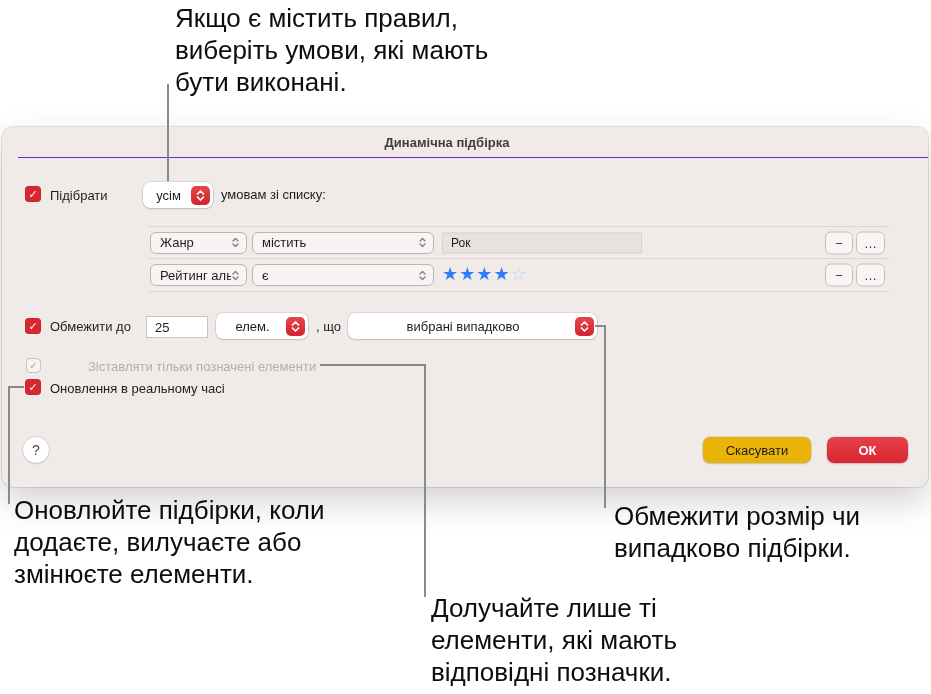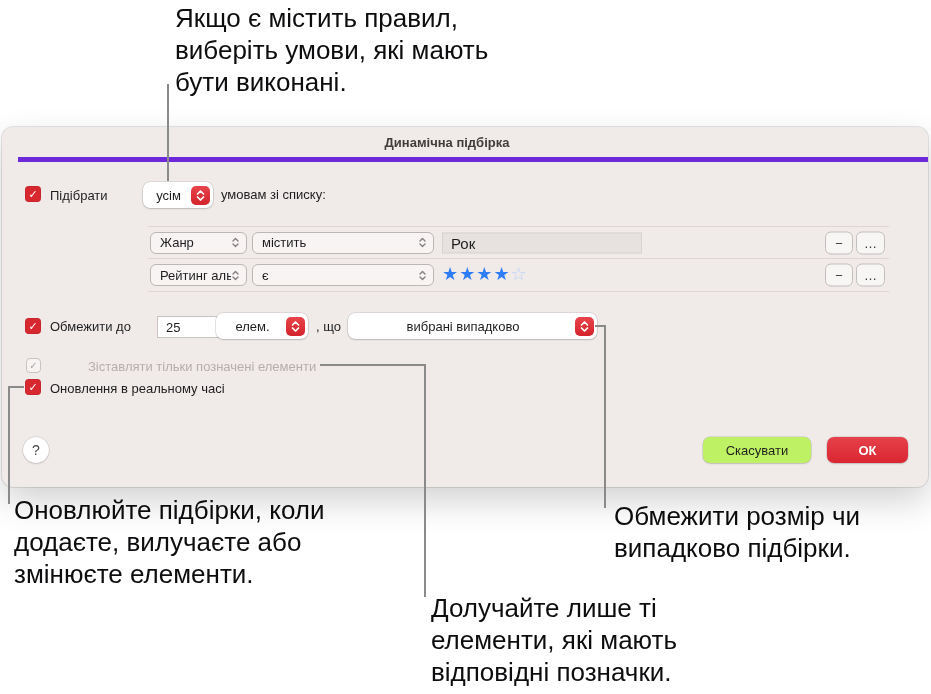--- a/index.html
+++ b/index.html
@@ -11,21 +11,21 @@
   
   .co-text{position:absolute;font-size:26px;line-height:32px;color:#0d0d0f;}
   .co-line{position:absolute;background:#8a8a8a;z-index:6;}
   
   .dialog{
     position:absolute;left:2px;top:127px;width:926px;height:360px;
     background:#f0eae9;border-radius:11px;
     box-shadow:0 0 0 1px rgba(0,0,0,0.10),0 14px 34px rgba(0,0,0,0.18);
     z-index:1;
   }
-  .titlebar{position:absolute;left:16px;top:0;right:0;height:30px;border-bottom:5px solid #6d28d9;}
+  .titlebar{position:absolute;left:16px;top:0;right:0;height:30px;border-bottom:1px solid #6d28d9;}
   .dlg-title{position:absolute;top:8px;left:0;right:52px;text-align:center;
     font-size:13px;font-weight:700;color:#413d3c;}
   .lbl{position:absolute;font-size:13px;line-height:16px;color:#1e1e20;white-space:nowrap;}
   .lbl.disabled{color:#b5aeac;margin-left:38px;}
   
   .cb{position:absolute;width:16px;height:16px;border-radius:4px;background:#d7282f;
     color:#fff;display:flex;align-items:center;justify-content:center;
     font-size:11px;font-weight:700;box-shadow:inset 0 0 0 0.5px rgba(0,0,0,0.15);}
   .cb.disabled{width:13px;height:13px;background:#f7f3f2;border:1px solid #c9c3c1;
     color:#a9a3a1;font-size:10px;box-shadow:none;}
@@ -42,35 +42,35 @@
     background:#f8f4f3;border:1px solid #bcb6b4;border-radius:6px;
     display:flex;align-items:center;font-size:13px;color:#1e1e20;
     padding:0 6px 0 9px;box-sizing:border-box;}
   .popup-gray .val{flex:1;white-space:nowrap;overflow:hidden;}
   
   .rules{position:absolute;left:146px;top:99px;width:741px;height:64px;
     border-top:1px solid #ddd6d4;border-bottom:1px solid #ddd6d4;}
   .rule-row{position:relative;height:32px;}
   .rule-row.first{border-bottom:1px solid #ddd6d4;box-sizing:border-box;}
   .txt-field{position:absolute;height:21px;top:50%;transform:translateY(-50%);
-    background:#e7e2e0;border:1px solid #d7d1cf;font-size:15px;color:#1e1e20;
+    background:#e7e2e0;border:1px solid #d7d1cf;font-size:12px;color:#1e1e20;
     padding:0 8px;box-sizing:border-box;font-family:inherit;outline:none;}
   .stars{position:absolute;left:294px;top:0;height:32px;line-height:31px;
     font-size:18px;letter-spacing:1px;cursor:default;}
   .stars .filled{color:#2e7cf6;}
   .stars .empty{color:#b9d3fb;}
   .sq-btn{position:absolute;height:23px;top:50%;transform:translateY(-50%);
     border-radius:6px;border:1px solid #c3bdbb;background:rgba(255,255,255,0.55);
     display:flex;align-items:center;justify-content:center;
     font-size:13px;color:#3a3634;box-sizing:border-box;}
   .num-field{position:absolute;height:22px;background:#fff;border:1px solid #c9c3c1;
     font-size:13px;color:#1e1e20;padding:0 8px;box-sizing:border-box;
-    font-family:inherit;outline:none;margin-left:11px;}
-  
-  .push-btn{position:absolute;height:26px;border-radius:7px;background:#bef264;
+    font-family:inherit;outline:none;}
+  
+  .push-btn{position:absolute;height:26px;border-radius:7px;background:#eab308;
     box-shadow:0 0 0 0.5px rgba(0,0,0,0.16),0 1px 2px rgba(0,0,0,0.12);
     display:flex;align-items:center;justify-content:center;
     font-size:13px;color:#211f1e;}
   .push-btn.primary{background:linear-gradient(180deg,#e6414b,#da2631);color:#fff;font-weight:600;}
   .help-btn{position:absolute;width:26px;height:26px;border-radius:50%;background:#fff;
     box-shadow:0 0 0 0.5px rgba(0,0,0,0.16),0 1px 2px rgba(0,0,0,0.12);
     display:flex;align-items:center;justify-content:center;
     font-size:14px;color:#4a4644;}
 </style>
 </head>

